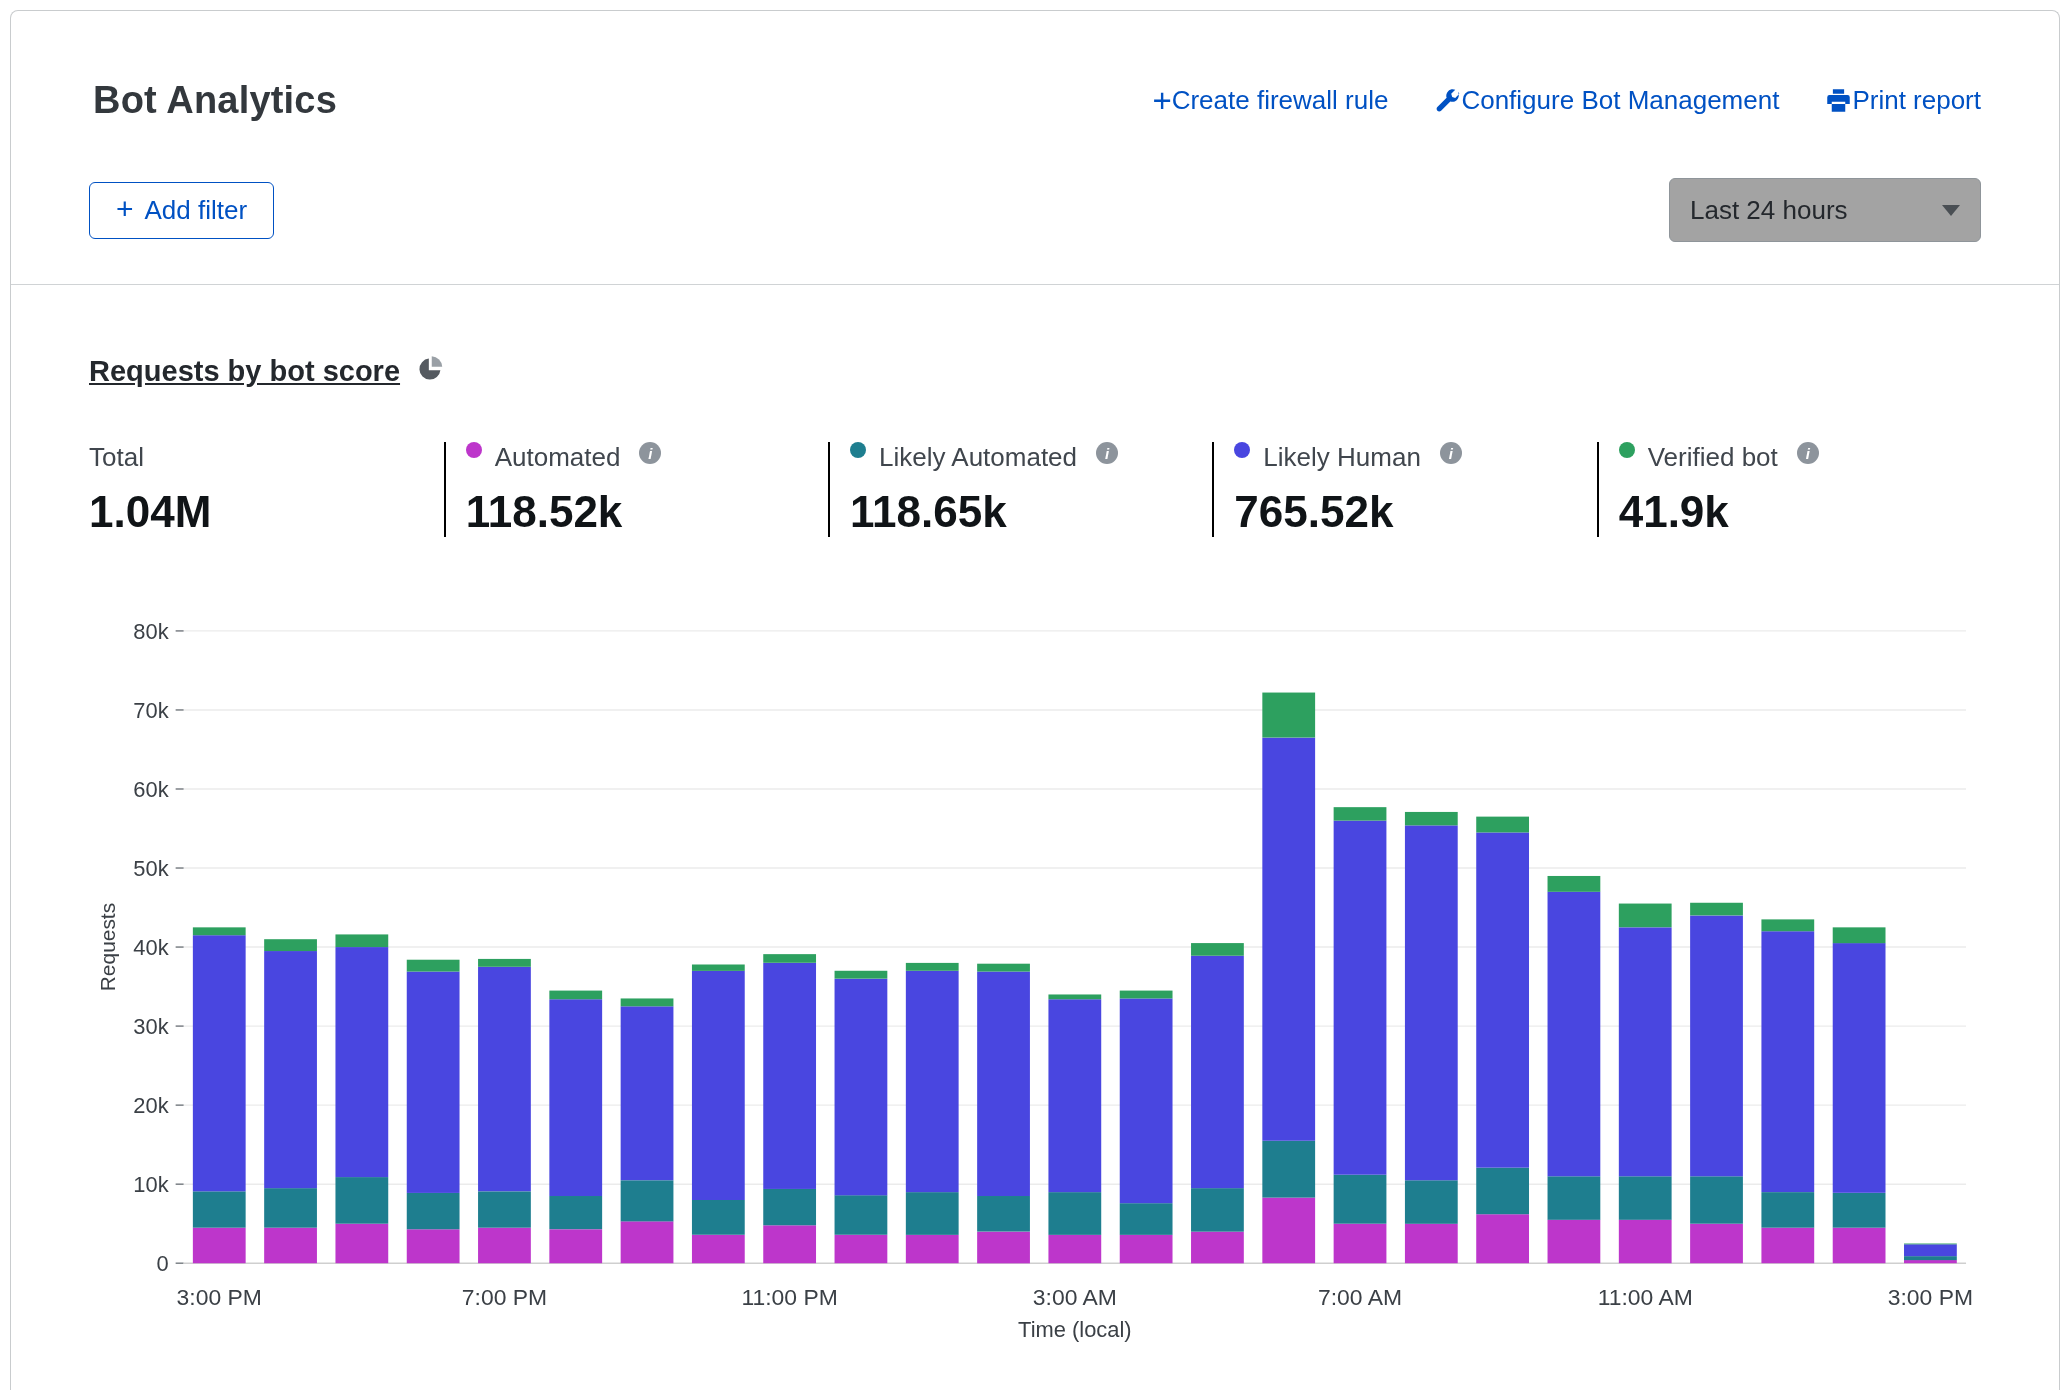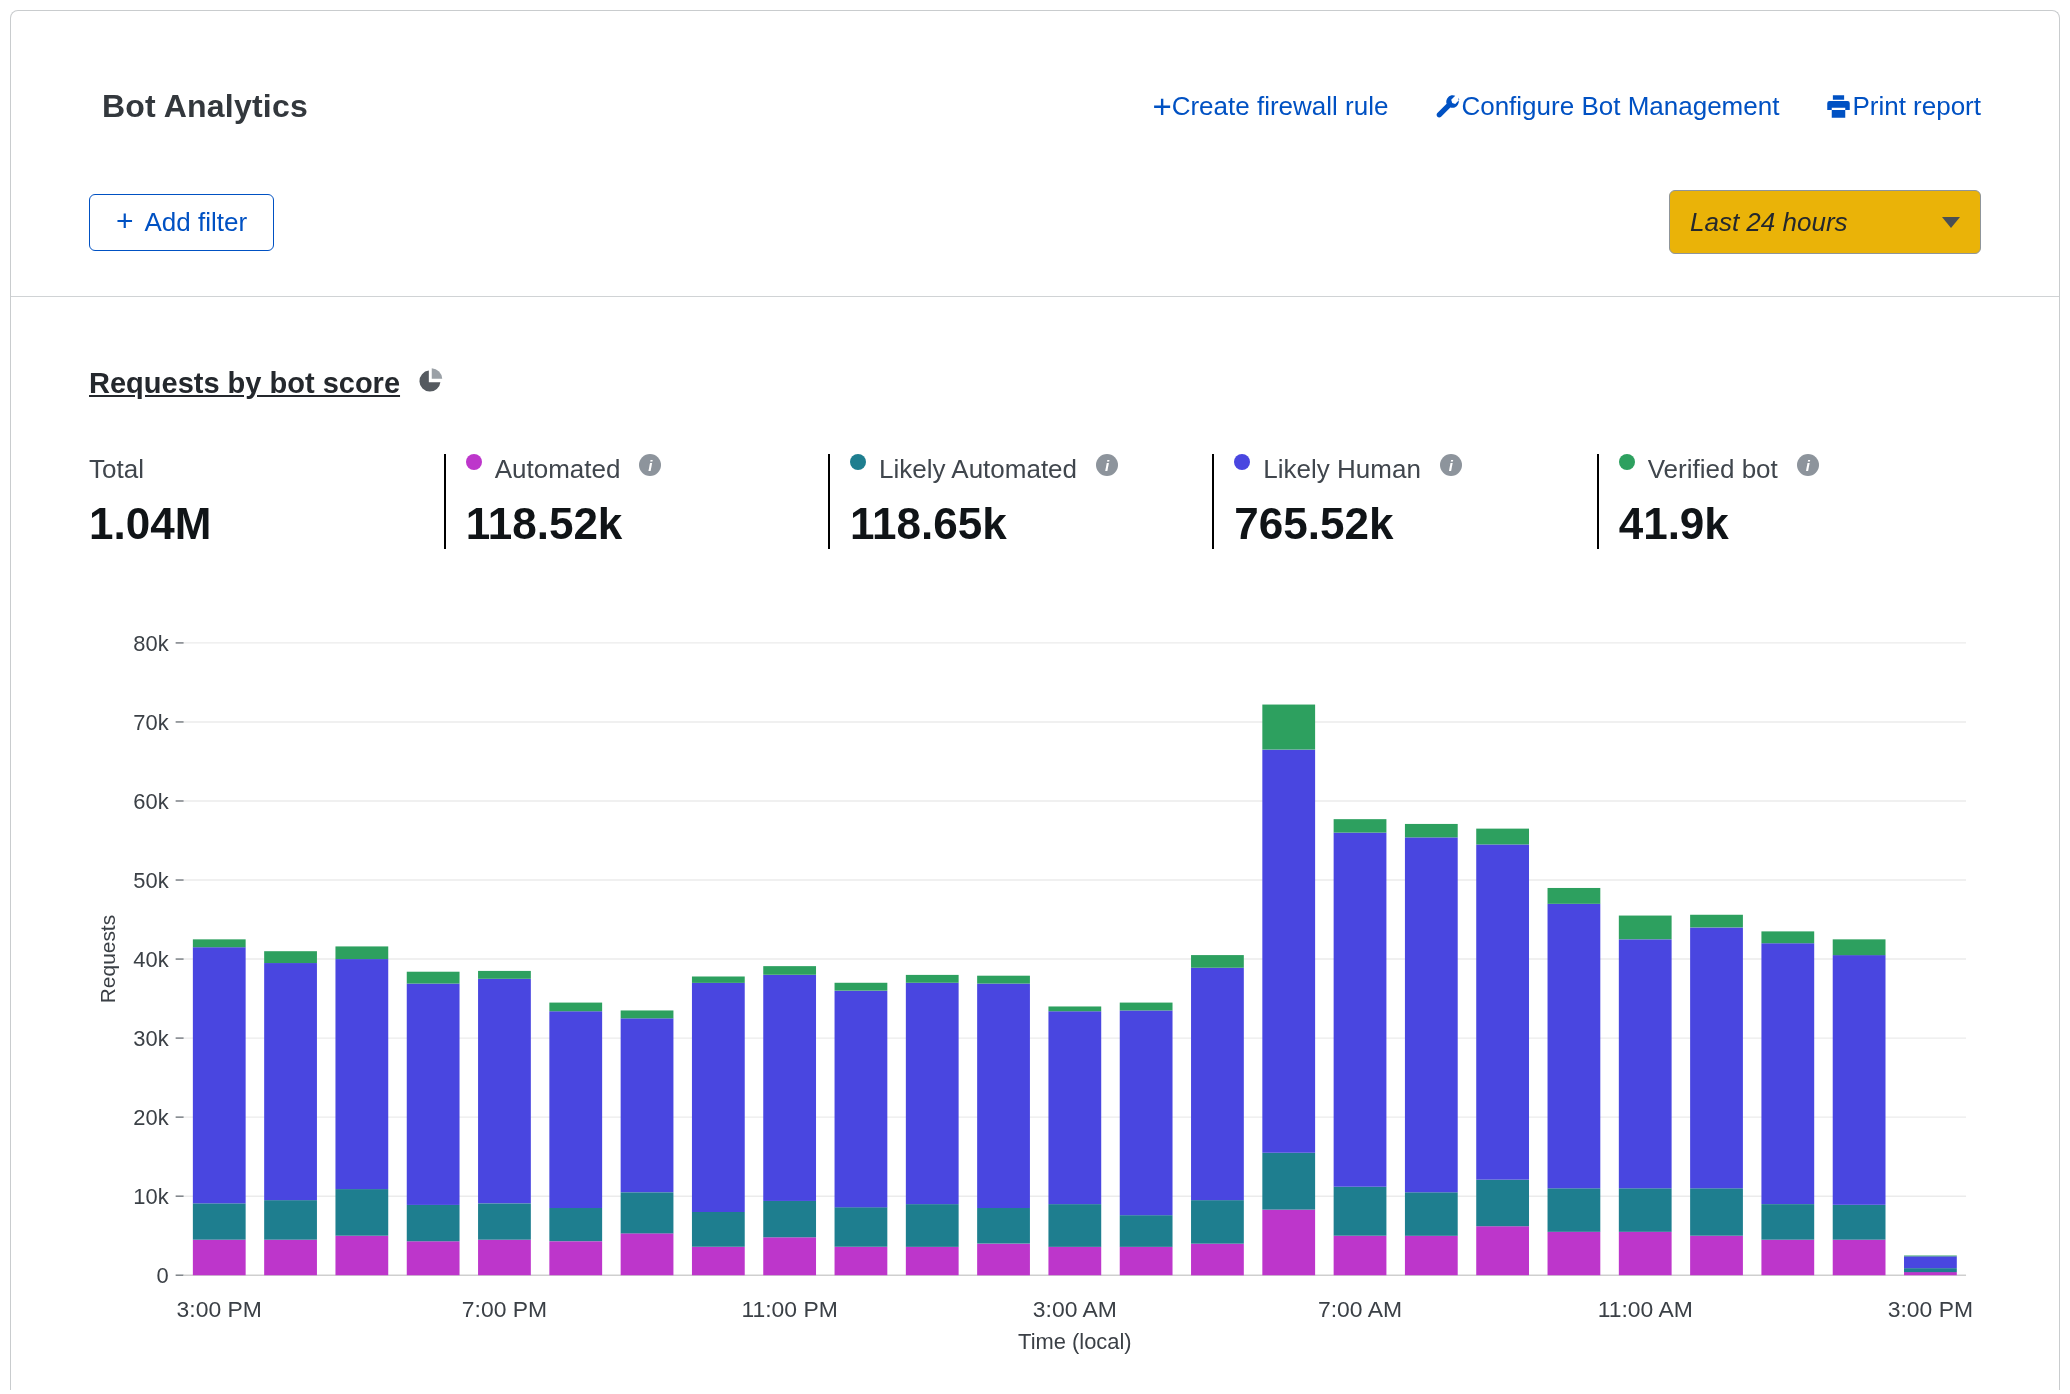--- a/index.html
+++ b/index.html
@@ -1,27 +1,27 @@
 <!DOCTYPE html>
 <html><head>
 <meta charset="utf-8">
 <style>
   html,body{margin:0;padding:0;background:#fff;font-family:"Liberation Sans",sans-serif;color:#24282d;}
   .page{margin:10px 10px 0;border:1px solid #c9ccce;border-bottom:none;border-radius:8px 8px 0 0;min-height:1380px;box-sizing:border-box;background:#fff;}
   .header-card{padding:64px 78px 0;border-bottom:1px solid #d0d3d5;}
   .header-row{display:flex;justify-content:space-between;align-items:center;}
-  h1{font-size:32px;margin:13px;color:#33383d;font-weight:700;letter-spacing:.2px;}
+  h1{font-size:38px;margin:4px;color:#33383d;font-weight:700;letter-spacing:.2px;}
   .actions{display:flex;gap:46px;align-items:center;}
   .action{display:flex;align-items:center;color:#0051c3;text-decoration:none;font-size:26px;cursor:pointer;}
   .plus{font-size:33px;font-weight:400;line-height:0.9;color:#0051c3;}
   .plus::after{content:"+";}
   .filter-row{display:flex;justify-content:space-between;align-items:center;margin-top:52px;padding-bottom:42px;}
   .add-filter{display:flex;align-items:flex-start;gap:11px;background:#fff;border:1px solid #0051c3;color:#0051c3;font-size:26px;padding:12px 26px;border-radius:6px;cursor:pointer;font-family:inherit;}
   .add-filter .plus{font-size:30px;}
-  .select{display:flex;justify-content:space-between;align-items:center;width:312px;height:64px;box-sizing:border-box;border:1px solid #8f959a;border-radius:6px;padding:0 20px;font-size:26px;color:#24282d;cursor:pointer;background:#eab308;font-style:italic;}
+  .select{display:flex;justify-content:space-between;align-items:center;width:312px;height:64px;box-sizing:border-box;border:1px solid #8f959a;border-radius:6px;padding:0 20px;font-size:26px;color:#24282d;cursor:pointer;background:#a3a3a3;}
   .chevron{width:0;height:0;border-left:9px solid transparent;border-right:9px solid transparent;border-top:11px solid #4a4f54;}
   .content{padding:0 78px;}
   .section-heading{display:flex;align-items:flex-start;gap:16px;margin-top:70px;text-decoration:underline;}
   h2{font-size:29px;margin:0;color:#24282d;font-weight:700;}
   .stats{display:flex;margin-top:54px;}
   .stat{box-sizing:border-box;width:402px;}
   .stat + .stat{border-left:2px solid #000000;padding-left:20px;}
   .stat:first-child{width:372px;}
   .stat-label{display:flex;align-items:flex-start;gap:13px;font-size:26px;color:#40464d;}
   .dot{width:16px;height:16px;border-radius:50%;background:#999;flex:0 0 auto;}

